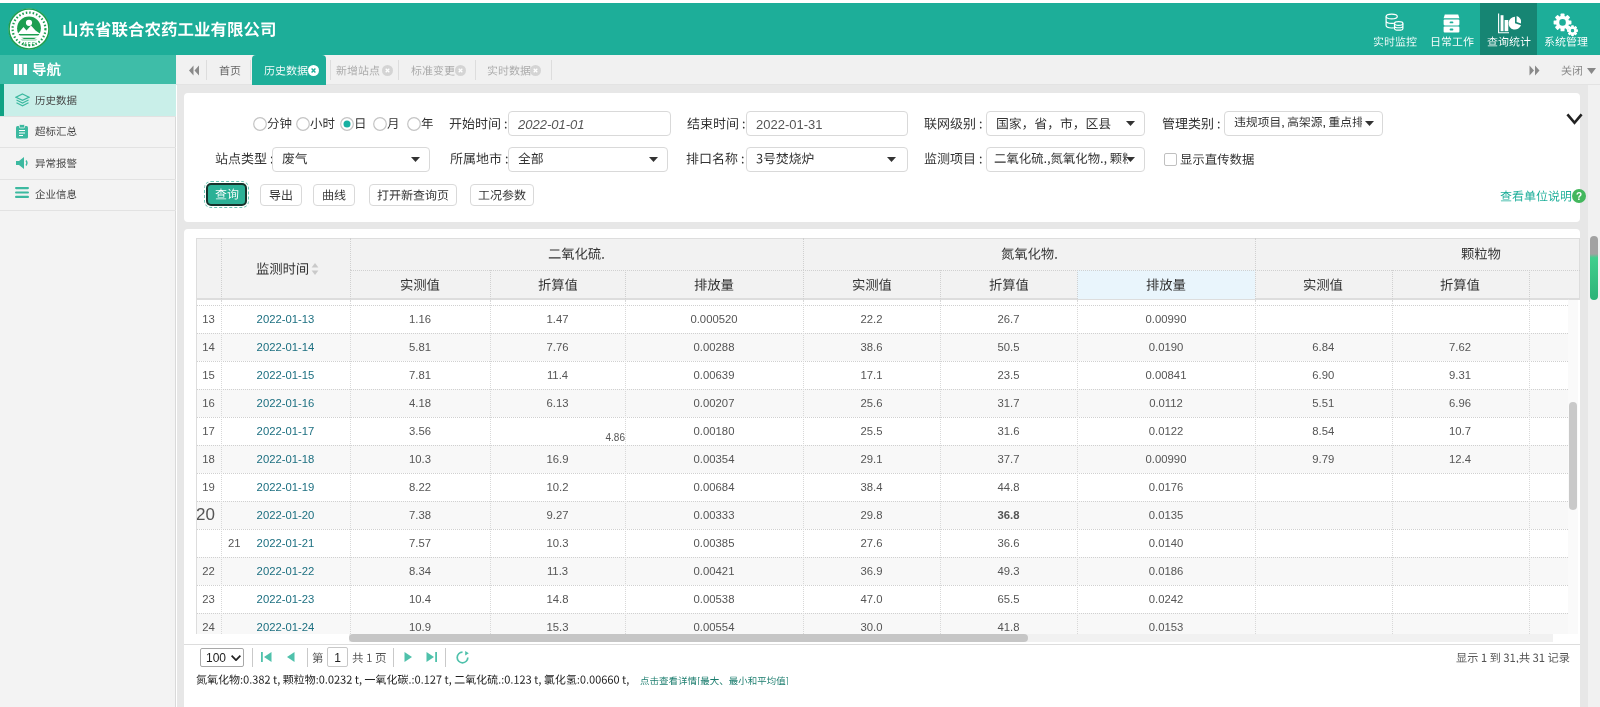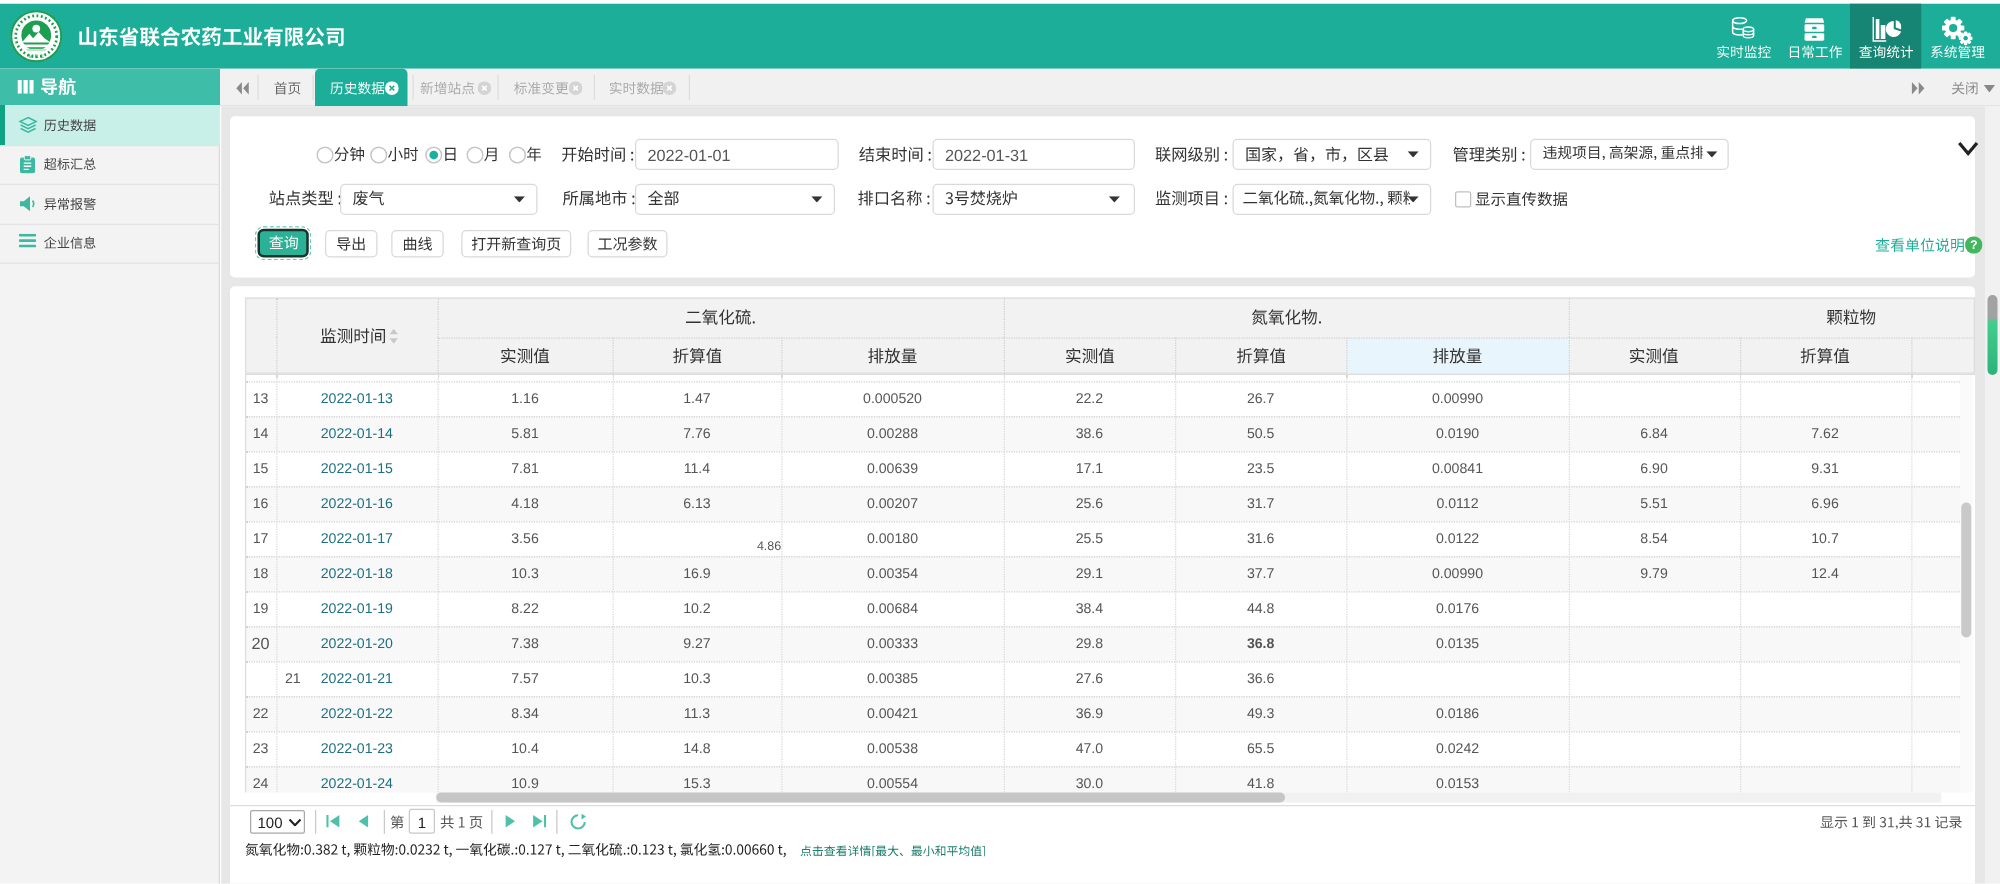--- a/index.html
+++ b/index.html
@@ -298,21 +298,21 @@
     <svg width="12.5" height="12.9" viewBox="0 -11.0 12.5 12.9">
       <path d="M0.6 -2.8V-1.9H6.4V1H7.4V-1.9H11.9V-2.8H7.4V-5.3H11.1V-6.2H7.4V-8.1H11.3V-9H3.8C4 -9.4 4.2 -9.9 4.4 -10.3L3.5 -10.6C2.9 -8.8 1.8 -7.2 0.6 -6.2C0.9 -6.1 1.3 -5.8 1.4 -5.6C2.1 -6.2 2.8 -7.1 3.4 -8.1H6.4V-6.2H2.7V-2.8ZM3.6 -2.8V-5.3H6.4V-2.8Z" fill="#333"></path>
     </svg>
   </div>
 <div style="position:absolute;left:449px;top:116.8px;">
     <svg width="58.5" height="13.4" viewBox="0 -11.4 58.5 13.4">
       <path d="M8.4 -9.1V-5.4H4.8V-6V-9.1ZM0.7 -5.4V-4.5H3.7C3.6 -2.7 2.9 -1 0.7 0.4C1 0.5 1.3 0.9 1.5 1.1C3.9 -0.4 4.6 -2.5 4.7 -4.5H8.4V1.1H9.4V-4.5H12.3V-5.4H9.4V-9.1H11.9V-10.1H1.2V-9.1H3.8V-6L3.8 -5.4Z M19 -4.3V1H19.9V0.5H23.8V1H24.8V-4.3ZM19.9 -0.4V-3.4H23.8V-0.4ZM18.6 -5.3C19 -5.4 19.5 -5.5 24.3 -5.9C24.5 -5.5 24.7 -5.2 24.8 -5L25.6 -5.4C25.2 -6.4 24.3 -7.9 23.4 -9L22.6 -8.7C23.1 -8.1 23.5 -7.4 23.9 -6.7L19.7 -6.5C20.6 -7.6 21.5 -9.1 22.2 -10.6L21.2 -10.9C20.5 -9.3 19.4 -7.5 19.1 -7.1C18.8 -6.6 18.5 -6.3 18.3 -6.2C18.4 -6 18.5 -5.5 18.6 -5.3ZM15.6 -7.3H17.1C17 -5.7 16.7 -4.3 16.2 -3.1C15.8 -3.5 15.3 -3.8 14.9 -4.1C15.1 -5.1 15.4 -6.2 15.6 -7.3ZM13.8 -3.8C14.5 -3.4 15.2 -2.8 15.8 -2.3C15.2 -1.1 14.5 -0.3 13.5 0.2C13.7 0.4 14 0.8 14.1 1C15.1 0.4 15.9 -0.4 16.5 -1.6C17 -1.1 17.4 -0.7 17.7 -0.3L18.3 -1.1C18 -1.5 17.5 -2 16.9 -2.5C17.5 -4 17.9 -5.8 18.1 -8.2L17.5 -8.3L17.3 -8.3H15.8C16 -9.1 16.1 -10 16.2 -10.8L15.3 -10.9C15.2 -10.1 15.1 -9.2 14.9 -8.3H13.6V-7.3H14.7C14.5 -6 14.1 -4.7 13.8 -3.8Z M32.2 -5.9C32.9 -4.9 33.7 -3.5 34.2 -2.7L35 -3.2C34.6 -4 33.7 -5.3 33 -6.3ZM30.2 -5.2V-2.3H28V-5.2ZM30.2 -6.1H28V-8.9H30.2ZM27.1 -9.8V-0.3H28V-1.4H31.1V-9.8ZM35.9 -10.9V-8.3H31.7V-7.4H35.9V-0.4C35.9 -0.2 35.8 -0.1 35.6 -0.1C35.3 -0.1 34.3 -0.1 33.3 -0.1C33.4 0.2 33.6 0.6 33.7 0.9C35 0.9 35.8 0.9 36.3 0.7C36.7 0.6 36.9 0.3 36.9 -0.4V-7.4H38.5V-8.3H36.9V-10.9Z M40.2 -8V1H41.2V-8ZM40.4 -10.3C41 -9.7 41.7 -8.9 42 -8.4L42.8 -8.9C42.4 -9.4 41.7 -10.2 41.1 -10.8ZM43.9 -3.8H47V-2.1H43.9ZM43.9 -6.4H47V-4.7H43.9ZM43 -7.2V-1.3H48V-7.2ZM43.6 -10.2V-9.3H49.9V-0.1C49.9 0 49.8 0.1 49.6 0.1C49.5 0.1 48.9 0.1 48.4 0.1C48.5 0.3 48.7 0.7 48.7 1C49.5 1 50.1 1 50.4 0.8C50.8 0.7 50.9 0.4 50.9 -0.1V-10.2Z M56.7 -5.1C57.2 -5.1 57.6 -5.4 57.6 -6C57.6 -6.5 57.2 -6.9 56.7 -6.9C56.2 -6.9 55.9 -6.5 55.9 -6C55.9 -5.4 56.2 -5.1 56.7 -5.1ZM56.7 0.2C57.2 0.2 57.6 -0.2 57.6 -0.7C57.6 -1.3 57.2 -1.6 56.7 -1.6C56.2 -1.6 55.9 -1.3 55.9 -0.7C55.9 -0.2 56.2 0.2 56.7 0.2Z" fill="#333"></path>
     </svg>
   </div>
 <div style="position:absolute;left:508px;top:111px;width:163px;height:25px;background:#fff;border:1px solid #d9d9d9;border-radius:4px;"></div>
-<div style="position:absolute;left:518px;top:117.5px;;font-size:13px;color:#555;line-height:13px;">2022-01-01</div>
+<div style="position:absolute;left:518px;top:117.5px;;font-size:13px;color:#555;line-height:13px;font-style:italic;">2022-01-01</div>
 <div style="position:absolute;left:687px;top:116.8px;">
     <svg width="58.5" height="13.4" viewBox="0 -11.4 58.5 13.4">
       <path d="M0.5 -0.7 0.6 0.3C1.9 0 3.6 -0.3 5.3 -0.7L5.2 -1.6C3.5 -1.3 1.7 -0.9 0.5 -0.7ZM0.7 -5.6C0.9 -5.6 1.2 -5.7 2.9 -5.9C2.3 -5.1 1.8 -4.4 1.5 -4.2C1.1 -3.7 0.8 -3.4 0.5 -3.3C0.6 -3.1 0.8 -2.6 0.8 -2.4C1.1 -2.6 1.6 -2.7 5.2 -3.3C5.2 -3.5 5.2 -3.9 5.2 -4.2L2.3 -3.7C3.3 -4.8 4.4 -6.2 5.2 -7.6L4.3 -8.2C4.1 -7.7 3.8 -7.2 3.5 -6.8L1.8 -6.6C2.5 -7.7 3.3 -9.1 3.9 -10.4L2.9 -10.8C2.4 -9.3 1.4 -7.7 1.1 -7.3C0.9 -6.9 0.6 -6.6 0.4 -6.5C0.5 -6.3 0.7 -5.8 0.7 -5.6ZM8.3 -10.9V-9.2H5.3V-8.2H8.3V-6.2H5.6V-5.3H12V-6.2H9.3V-8.2H12.3V-9.2H9.3V-10.9ZM6 -4V1H6.9V0.5H10.7V1H11.7V-4ZM6.9 -0.4V-3.1H10.7V-0.4Z M14.9 -7.2V-3.5H18.5C17.3 -2.1 15.3 -0.8 13.5 -0.2C13.7 -0 14 0.4 14.2 0.6C15.9 -0.1 17.7 -1.3 19 -2.7V1H20V-2.8C21.3 -1.3 23.1 -0.1 24.9 0.6C25 0.4 25.3 -0 25.6 -0.2C23.7 -0.8 21.7 -2.1 20.5 -3.5H24.2V-7.2H20V-8.6H25.1V-9.5H20V-10.9H19V-9.5H14V-8.6H19V-7.2ZM15.8 -6.3H19V-4.3H15.8ZM20 -6.3H23.2V-4.3H20Z M32.2 -5.9C32.9 -4.9 33.7 -3.5 34.2 -2.7L35 -3.2C34.6 -4 33.7 -5.3 33 -6.3ZM30.2 -5.2V-2.3H28V-5.2ZM30.2 -6.1H28V-8.9H30.2ZM27.1 -9.8V-0.3H28V-1.4H31.1V-9.8ZM35.9 -10.9V-8.3H31.7V-7.4H35.9V-0.4C35.9 -0.2 35.8 -0.1 35.6 -0.1C35.3 -0.1 34.3 -0.1 33.3 -0.1C33.4 0.2 33.6 0.6 33.7 0.9C35 0.9 35.8 0.9 36.3 0.7C36.7 0.6 36.9 0.3 36.9 -0.4V-7.4H38.5V-8.3H36.9V-10.9Z M40.2 -8V1H41.2V-8ZM40.4 -10.3C41 -9.7 41.7 -8.9 42 -8.4L42.8 -8.9C42.4 -9.4 41.7 -10.2 41.1 -10.8ZM43.9 -3.8H47V-2.1H43.9ZM43.9 -6.4H47V-4.7H43.9ZM43 -7.2V-1.3H48V-7.2ZM43.6 -10.2V-9.3H49.9V-0.1C49.9 0 49.8 0.1 49.6 0.1C49.5 0.1 48.9 0.1 48.4 0.1C48.5 0.3 48.7 0.7 48.7 1C49.5 1 50.1 1 50.4 0.8C50.8 0.7 50.9 0.4 50.9 -0.1V-10.2Z M56.7 -5.1C57.2 -5.1 57.6 -5.4 57.6 -6C57.6 -6.5 57.2 -6.9 56.7 -6.9C56.2 -6.9 55.9 -6.5 55.9 -6C55.9 -5.4 56.2 -5.1 56.7 -5.1ZM56.7 0.2C57.2 0.2 57.6 -0.2 57.6 -0.7C57.6 -1.3 57.2 -1.6 56.7 -1.6C56.2 -1.6 55.9 -1.3 55.9 -0.7C55.9 -0.2 56.2 0.2 56.7 0.2Z" fill="#333"></path>
     </svg>
   </div>
 <div style="position:absolute;left:746px;top:111px;width:162px;height:25px;background:#fff;border:1px solid #d9d9d9;border-radius:4px;"></div>
 <div style="position:absolute;left:756px;top:117.5px;;font-size:13px;color:#555;line-height:13px;">2022-01-31</div>
 <div style="position:absolute;left:924px;top:116.8px;">
     <svg width="58.5" height="13.4" viewBox="0 -11.4 58.5 13.4">
       <path d="M6.3 -10.3C6.8 -9.7 7.4 -8.9 7.6 -8.3L8.4 -8.7C8.2 -9.3 7.6 -10.1 7.1 -10.7ZM10.5 -10.7C10.2 -10 9.6 -8.9 9.1 -8.2H5.9V-7.3H8.3V-5.7L8.3 -5H5.6V-4H8.2C7.9 -2.6 7.2 -0.9 5.1 0.5C5.3 0.6 5.7 0.9 5.8 1.1C7.5 0 8.4 -1.3 8.8 -2.6C9.5 -1 10.5 0.3 11.9 1C12.1 0.8 12.3 0.4 12.6 0.2C10.9 -0.5 9.8 -2.1 9.2 -4H12.4V-5H9.2L9.2 -5.7V-7.3H11.9V-8.2H10.2C10.6 -8.9 11.1 -9.7 11.5 -10.4ZM0.5 -1.8 0.7 -0.8 4.1 -1.4V1H4.9V-1.6L6 -1.7L6 -2.6L4.9 -2.4V-9.5H5.5V-10.4H0.6V-9.5H1.3V-1.9ZM2.2 -9.5H4.1V-7.6H2.2ZM2.2 -6.8H4.1V-5H2.2ZM2.2 -4.1H4.1V-2.3L2.2 -2Z M15.5 -7C16.1 -6.3 16.7 -5.4 17.3 -4.6C16.8 -3.2 16.1 -2 15.2 -1.1C15.4 -1 15.8 -0.7 16 -0.6C16.8 -1.4 17.4 -2.5 17.9 -3.7C18.3 -3.1 18.7 -2.5 18.9 -2L19.6 -2.7C19.3 -3.2 18.8 -3.9 18.3 -4.7C18.7 -5.8 18.9 -6.9 19.1 -8.2L18.2 -8.3C18.1 -7.3 17.9 -6.4 17.7 -5.6C17.1 -6.2 16.6 -6.9 16.1 -7.5ZM19.3 -7C19.9 -6.2 20.5 -5.4 21.1 -4.5C20.5 -3.1 19.8 -1.9 18.9 -1C19.1 -0.9 19.5 -0.6 19.6 -0.5C20.5 -1.3 21.1 -2.4 21.6 -3.6C22.1 -2.9 22.5 -2.2 22.7 -1.7L23.4 -2.2C23.1 -2.9 22.6 -3.8 22 -4.7C22.4 -5.7 22.6 -6.9 22.8 -8.2L21.9 -8.3C21.8 -7.3 21.6 -6.4 21.4 -5.6C20.9 -6.2 20.4 -6.9 19.9 -7.5ZM14.1 -10.1V1H15.1V-9.2H23.9V-0.3C23.9 -0 23.8 0 23.6 0.1C23.3 0.1 22.5 0.1 21.6 0C21.8 0.3 21.9 0.7 22 1C23.2 1 23.9 1 24.3 0.8C24.7 0.7 24.9 0.4 24.9 -0.3V-10.1Z M26.5 -0.7 26.8 0.2C28 -0.2 29.6 -0.9 31.2 -1.5L31 -2.3C29.4 -1.7 27.7 -1.1 26.5 -0.7ZM31.2 -10.1V-9.2H32.7C32.5 -5 32 -1.6 30.3 0.5C30.5 0.6 31 0.9 31.1 1.1C32.3 -0.4 32.9 -2.3 33.2 -4.6C33.7 -3.5 34.2 -2.6 34.8 -1.7C34.1 -0.8 33.1 -0.2 32.1 0.3C32.3 0.5 32.7 0.8 32.8 1.1C33.8 0.6 34.7 -0.1 35.4 -0.9C36.2 -0.1 37 0.5 37.9 1C38 0.8 38.3 0.4 38.6 0.2C37.6 -0.2 36.8 -0.9 36 -1.7C36.9 -2.9 37.6 -4.4 38 -6.3L37.4 -6.6L37.2 -6.5H35.9C36.2 -7.6 36.6 -9 36.9 -10.1ZM33.6 -9.2H35.7C35.4 -7.9 35 -6.6 34.7 -5.7H36.9C36.6 -4.4 36.1 -3.3 35.4 -2.4C34.6 -3.6 33.9 -5 33.4 -6.5C33.5 -7.3 33.6 -8.2 33.6 -9.2ZM26.7 -5.5C26.9 -5.6 27.2 -5.7 28.9 -5.9C28.3 -5 27.7 -4.3 27.5 -4.1C27.1 -3.6 26.8 -3.2 26.5 -3.2C26.6 -3 26.7 -2.5 26.8 -2.3C27.1 -2.5 27.5 -2.7 31 -3.7C31 -3.9 30.9 -4.3 30.9 -4.5L28.4 -3.8C29.3 -5 30.3 -6.3 31.1 -7.7L30.3 -8.2C30 -7.7 29.8 -7.2 29.5 -6.8L27.7 -6.6C28.5 -7.7 29.3 -9.1 29.9 -10.5L29 -10.9C28.5 -9.3 27.5 -7.7 27.2 -7.2C26.9 -6.8 26.6 -6.5 26.4 -6.4C26.5 -6.2 26.7 -5.7 26.7 -5.5Z M47.1 -9.4V-2.1H48.1V-9.4ZM49.9 -10.7V-0.2C49.9 0 49.8 0.1 49.6 0.1C49.3 0.1 48.6 0.1 47.7 0.1C47.9 0.4 48 0.8 48 1.1C49.2 1.1 49.9 1 50.3 0.9C50.7 0.7 50.9 0.4 50.9 -0.2V-10.7ZM41.1 -9.5H44.5V-7H41.1ZM40.2 -10.3V-6.1H45.4V-10.3ZM42.1 -5.7 42 -4.6H39.7V-3.7H41.9C41.7 -1.9 41.1 -0.5 39.4 0.4C39.6 0.5 39.9 0.9 40 1.1C41.9 0.1 42.5 -1.6 42.8 -3.7H44.6C44.5 -1.3 44.4 -0.4 44.2 -0.1C44.1 0 44 0 43.8 0C43.5 0 43 0 42.5 -0C42.6 0.2 42.7 0.6 42.8 0.9C43.3 0.9 43.9 0.9 44.2 0.9C44.6 0.9 44.8 0.8 45 0.5C45.3 0.1 45.5 -1.1 45.6 -4.2C45.6 -4.3 45.6 -4.6 45.6 -4.6H42.9L43 -5.7Z M56.7 -5.1C57.2 -5.1 57.6 -5.4 57.6 -6C57.6 -6.5 57.2 -6.9 56.7 -6.9C56.2 -6.9 55.9 -6.5 55.9 -6C55.9 -5.4 56.2 -5.1 56.7 -5.1ZM56.7 0.2C57.2 0.2 57.6 -0.2 57.6 -0.7C57.6 -1.3 57.2 -1.6 56.7 -1.6C56.2 -1.6 55.9 -1.3 55.9 -0.7C55.9 -0.2 56.2 0.2 56.7 0.2Z" fill="#333"></path>
@@ -617,36 +617,37 @@
     <div style="position:absolute;left:0px;top:172.8px;width:25px;height:28.0px;;font-size:11.3px;color:#555;text-align:center;line-height:28.0px;">19</div>
     <div style="position:absolute;left:25px;top:172.8px;width:129px;height:28.0px;;font-size:11.3px;color:#1c6f80;text-align:center;line-height:28.0px;">2022-01-19</div>
     <div style="position:absolute;left:154px;top:172.8px;width:140px;height:28.0px;;font-size:11.3px;color:#555;text-align:center;line-height:28.0px;">8.22</div>
     <div style="position:absolute;left:294px;top:172.8px;width:135px;height:28.0px;;font-size:11.3px;color:#555;text-align:center;line-height:28.0px;">10.2</div>
     <div style="position:absolute;left:429px;top:172.8px;width:178px;height:28.0px;;font-size:11.3px;color:#555;text-align:center;line-height:28.0px;">0.00684</div>
     <div style="position:absolute;left:607px;top:172.8px;width:137px;height:28.0px;;font-size:11.3px;color:#555;text-align:center;line-height:28.0px;">38.4</div>
     <div style="position:absolute;left:744px;top:172.8px;width:137px;height:28.0px;;font-size:11.3px;color:#555;text-align:center;line-height:28.0px;">44.8</div>
     <div style="position:absolute;left:881px;top:172.8px;width:178px;height:28.0px;;font-size:11.3px;color:#555;text-align:center;line-height:28.0px;">0.0176</div>
     <div style="position:absolute;left:0px;top:200.8px;width:1372px;height:28.0px;background:#f8f8f8;"></div>
     <div style="position:absolute;left:0px;top:200.8px;width:1372px;height:0px;border-top:1px dotted #d0d0d0;"></div>
-    <div style="position:absolute;left:0px;top:200.8px;width:25px;height:28.0px;;font-size:13px;color:#555;text-align:center;line-height:28.0px;">20</div>
+    <div style="position:absolute;left:0px;top:200.8px;width:25px;height:28.0px;;font-size:17px;color:#555;text-align:left;line-height:28.0px;">20</div>
     <div style="position:absolute;left:25px;top:200.8px;width:129px;height:28.0px;;font-size:11.3px;color:#1c6f80;text-align:center;line-height:28.0px;">2022-01-20</div>
     <div style="position:absolute;left:154px;top:200.8px;width:140px;height:28.0px;;font-size:11.3px;color:#555;text-align:center;line-height:28.0px;">7.38</div>
     <div style="position:absolute;left:294px;top:200.8px;width:135px;height:28.0px;;font-size:11.3px;color:#555;text-align:center;line-height:28.0px;">9.27</div>
     <div style="position:absolute;left:429px;top:200.8px;width:178px;height:28.0px;;font-size:11.3px;color:#555;text-align:center;line-height:28.0px;">0.00333</div>
     <div style="position:absolute;left:607px;top:200.8px;width:137px;height:28.0px;;font-size:11.3px;color:#555;text-align:center;line-height:28.0px;">29.8</div>
     <div style="position:absolute;left:744px;top:200.8px;width:137px;height:28.0px;;font-size:11.3px;color:#555;text-align:center;line-height:28.0px;font-weight:bold;">36.8</div>
     <div style="position:absolute;left:881px;top:200.8px;width:178px;height:28.0px;;font-size:11.3px;color:#555;text-align:center;line-height:28.0px;">0.0135</div>
     <div style="position:absolute;left:0px;top:228.8px;width:1372px;height:0px;border-top:1px dotted #d0d0d0;"></div>
     <div style="position:absolute;left:0px;top:228.8px;width:25px;height:28.0px;;font-size:11.3px;color:#555;text-align:center;line-height:28.0px;padding-left:32px;">21</div>
     <div style="position:absolute;left:25px;top:228.8px;width:129px;height:28.0px;;font-size:11.3px;color:#1c6f80;text-align:center;line-height:28.0px;">2022-01-21</div>
     <div style="position:absolute;left:154px;top:228.8px;width:140px;height:28.0px;;font-size:11.3px;color:#555;text-align:center;line-height:28.0px;">7.57</div>
     <div style="position:absolute;left:294px;top:228.8px;width:135px;height:28.0px;;font-size:11.3px;color:#555;text-align:center;line-height:28.0px;">10.3</div>
     <div style="position:absolute;left:429px;top:228.8px;width:178px;height:28.0px;;font-size:11.3px;color:#555;text-align:center;line-height:28.0px;">0.00385</div>
     <div style="position:absolute;left:607px;top:228.8px;width:137px;height:28.0px;;font-size:11.3px;color:#555;text-align:center;line-height:28.0px;">27.6</div>
     <div style="position:absolute;left:744px;top:228.8px;width:137px;height:28.0px;;font-size:11.3px;color:#555;text-align:center;line-height:28.0px;">36.6</div>
+    <div style="position:absolute;left:881px;top:228.8px;width:178px;height:28.0px;;font-size:11.3px;color:#555;text-align:center;line-height:28.0px;">0.0140</div>
     <div style="position:absolute;left:0px;top:256.8px;width:1372px;height:28.0px;background:#f8f8f8;"></div>
     <div style="position:absolute;left:0px;top:256.8px;width:1372px;height:0px;border-top:1px dotted #d0d0d0;"></div>
     <div style="position:absolute;left:0px;top:256.8px;width:25px;height:28.0px;;font-size:11.3px;color:#555;text-align:center;line-height:28.0px;">22</div>
     <div style="position:absolute;left:25px;top:256.8px;width:129px;height:28.0px;;font-size:11.3px;color:#1c6f80;text-align:center;line-height:28.0px;">2022-01-22</div>
     <div style="position:absolute;left:154px;top:256.8px;width:140px;height:28.0px;;font-size:11.3px;color:#555;text-align:center;line-height:28.0px;">8.34</div>
     <div style="position:absolute;left:294px;top:256.8px;width:135px;height:28.0px;;font-size:11.3px;color:#555;text-align:center;line-height:28.0px;">11.3</div>
     <div style="position:absolute;left:429px;top:256.8px;width:178px;height:28.0px;;font-size:11.3px;color:#555;text-align:center;line-height:28.0px;">0.00421</div>
     <div style="position:absolute;left:607px;top:256.8px;width:137px;height:28.0px;;font-size:11.3px;color:#555;text-align:center;line-height:28.0px;">36.9</div>
     <div style="position:absolute;left:744px;top:256.8px;width:137px;height:28.0px;;font-size:11.3px;color:#555;text-align:center;line-height:28.0px;">49.3</div>
     <div style="position:absolute;left:881px;top:256.8px;width:178px;height:28.0px;;font-size:11.3px;color:#555;text-align:center;line-height:28.0px;">0.0186</div>

